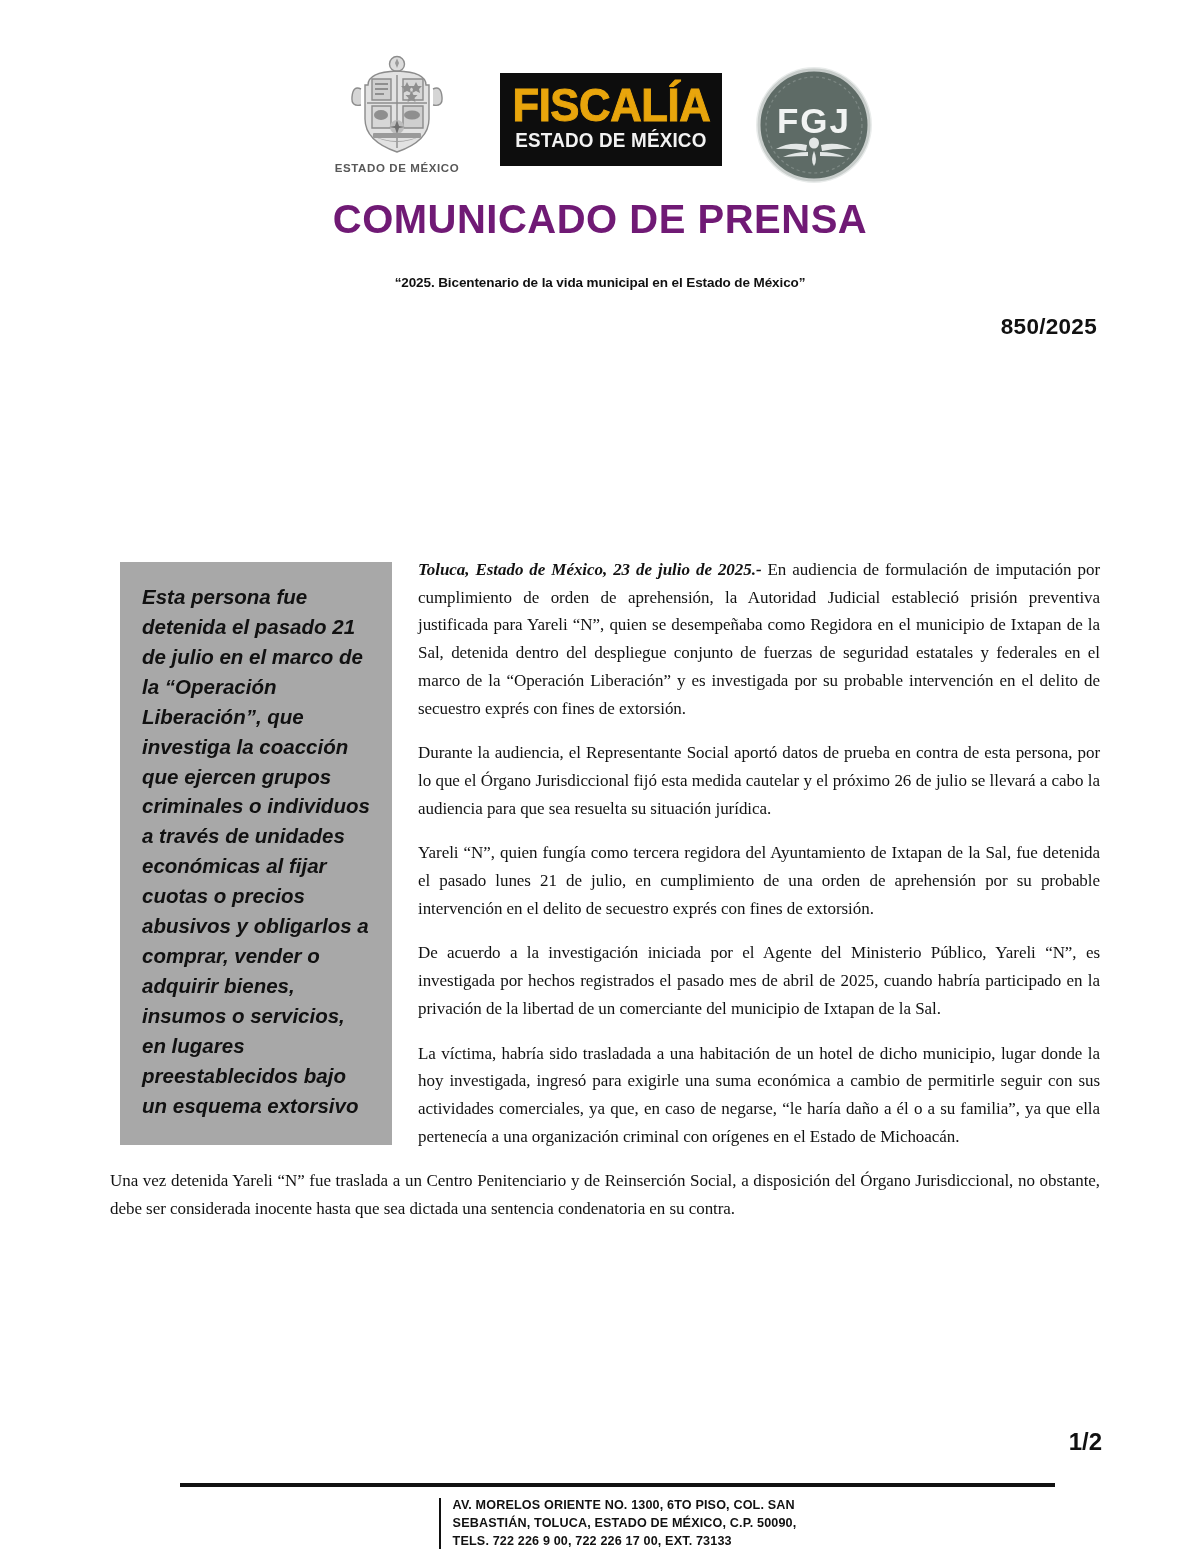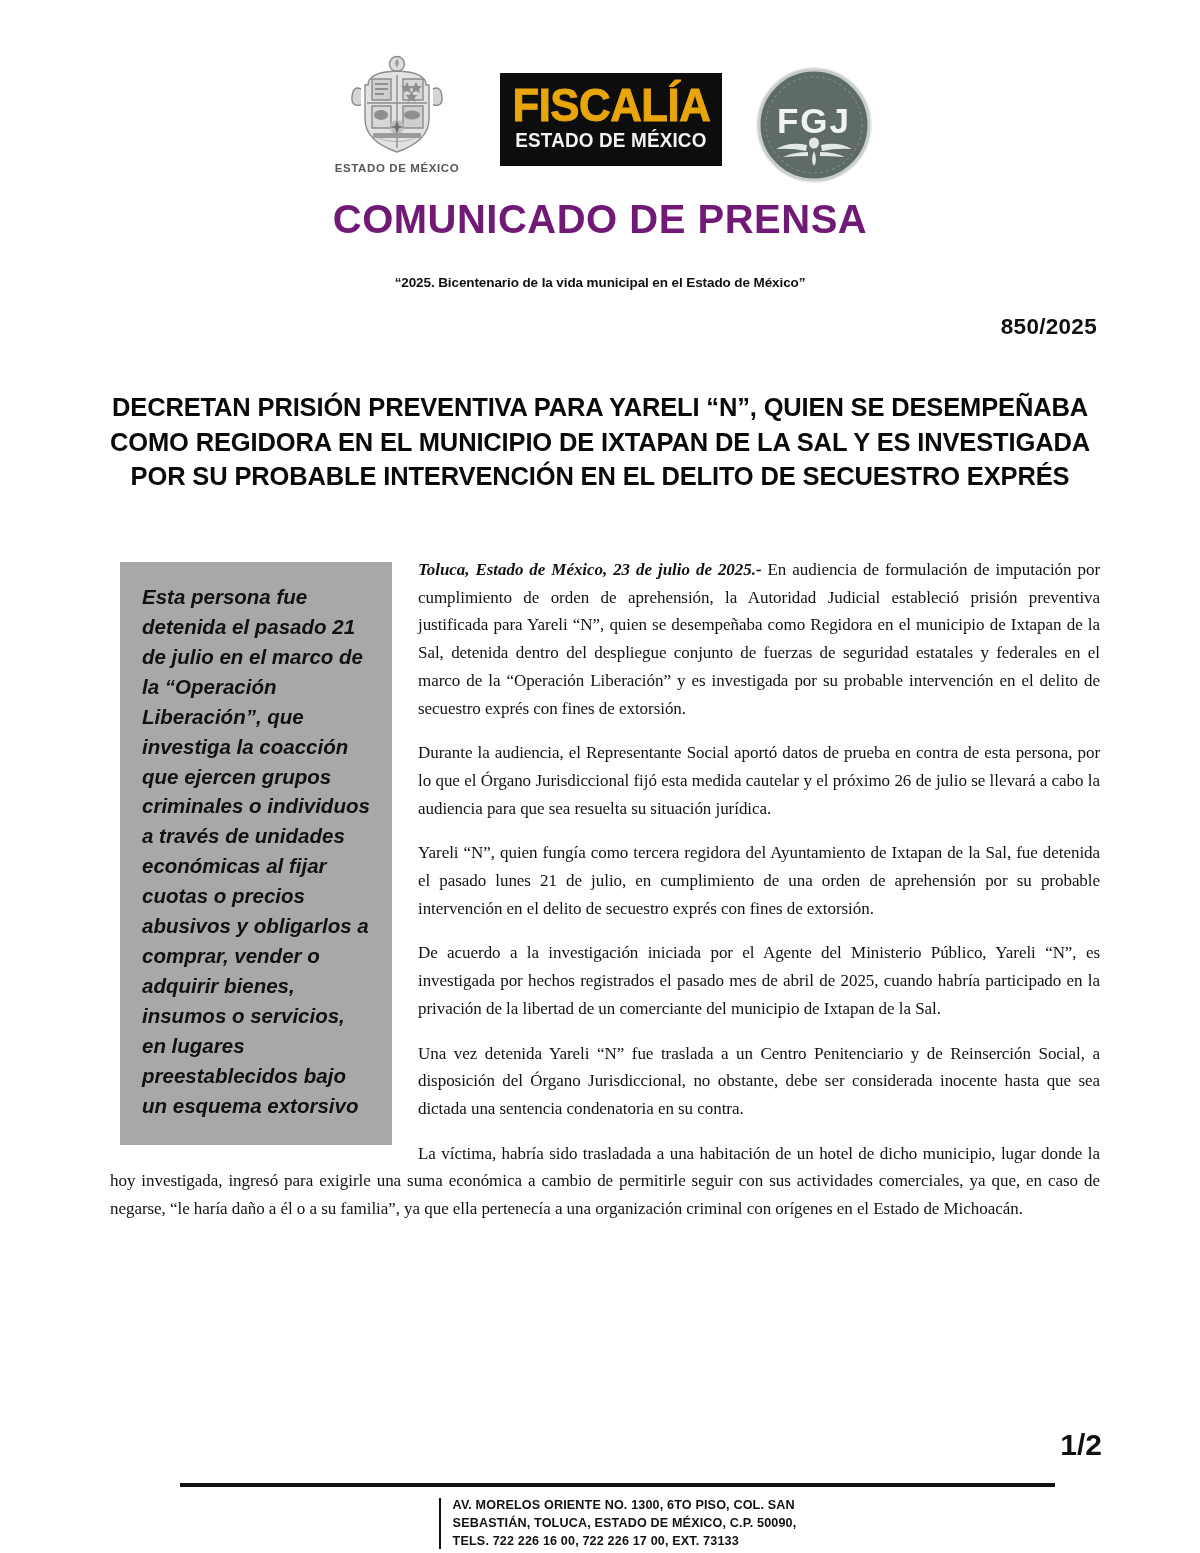--- a/index.html
+++ b/index.html
@@ -187,21 +187,21 @@
   .para.first { margin-top: 0; }
   .para b { font-weight: bold; font-style: italic; }
 
   
   .pagenum {
     position: absolute;
     top: 1428px;
     right: 98px;
     font-family: "Liberation Sans", sans-serif;
     font-weight: bold;
-    font-size: 30px;
+    font-size: 24px;
     color: #111;
   }
 
   .footer-rule {
     position: absolute;
     top: 1483px;
     left: 180px;
     width: 875px;
     height: 4px;
     background: #111111;
@@ -310,45 +310,44 @@
       </svg>
     </div>
   </div>
 
   <div class="comunicado">COMUNICADO DE PRENSA</div>
 
   <div class="lema">“2025. Bicentenario de la vida municipal en el Estado de México”</div>
 
   <div class="folio">850/2025</div>
 
-  <div class="headline">DECRETAN PRISIÓN PREVENTIVA PARA YARELI “N”, QUIEN SE DESEMPEÑABA COMO REGIDORA EN EL MUNICIPIO DE IXTAPAN DE LA SAL Y ES INVESTIGADA POR SU PROBABLE INTERVENCIÓN EN EL DELITO DE SECUESTRO EXPRÉS</div>
 
   <div class="body-area">
 
     <div class="pullquote">Esta persona fue detenida el pasado 21 de julio en el marco de la “Operación Liberación”, que investiga la coacción que ejercen grupos criminales o individuos a través de unidades económicas al fijar cuotas o precios abusivos y obligarlos a comprar, vender o adquirir bienes, insumos o servicios, en lugares preestablecidos bajo un esquema extorsivo</div>
 
     <p class="para first"><b>Toluca, Estado de México, 23 de julio de 2025.-</b><span> En audiencia de formulación de imputación por cumplimiento de orden de aprehensión, la Autoridad Judicial estableció prisión preventiva justificada para Yareli “N”, quien se desempeñaba como Regidora en el municipio de Ixtapan de la Sal, detenida dentro del despliegue conjunto de fuerzas de seguridad estatales y federales en el marco de la “Operación Liberación” y es investigada por su probable intervención en el delito de secuestro exprés con fines de extorsión.</span></p>
 
     <p class="para">Durante la audiencia, el Representante Social aportó datos de prueba en contra de esta persona, por lo que el Órgano Jurisdiccional fijó esta medida cautelar y el próximo 26 de julio se llevará a cabo la audiencia para que sea resuelta su situación jurídica.</p>
 
     <p class="para">Yareli “N”, quien fungía como tercera regidora del Ayuntamiento de Ixtapan de la Sal, fue detenida el pasado lunes 21 de julio, en cumplimiento de una orden de aprehensión por su probable intervención en el delito de secuestro exprés con fines de extorsión.</p>
 
     <p class="para">De acuerdo a la investigación iniciada por el Agente del Ministerio Público, Yareli “N”, es investigada por hechos registrados el pasado mes de abril de 2025, cuando habría participado en la privación de la libertad de un comerciante del municipio de Ixtapan de la Sal.</p>
 
+    <p class="para">La víctima, habría sido trasladada a una habitación de un hotel de dicho municipio, lugar donde la hoy investigada, ingresó para exigirle una suma económica a cambio de permitirle seguir con sus actividades comerciales, ya que, en caso de negarse, “le haría daño a él o a su familia”, ya que ella pertenecía a una organización criminal con orígenes en el Estado de Michoacán.</p>
+
     <p class="para">Una vez detenida Yareli “N” fue traslada a un Centro Penitenciario y de Reinserción Social, a disposición del Órgano Jurisdiccional, no obstante, debe ser considerada inocente hasta que sea dictada una sentencia condenatoria en su contra.</p>
-
-    <p class="para">La víctima, habría sido trasladada a una habitación de un hotel de dicho municipio, lugar donde la hoy investigada, ingresó para exigirle una suma económica a cambio de permitirle seguir con sus actividades comerciales, ya que, en caso de negarse, “le haría daño a él o a su familia”, ya que ella pertenecía a una organización criminal con orígenes en el Estado de Michoacán.</p>
   </div>
 
   <div class="pagenum">1/2</div>
 
   <div class="footer-rule"></div>
 
   <div class="footer">
     <div class="footer-div"></div>
     <div class="footer-right">
       <div>AV. MORELOS ORIENTE NO. 1300, 6TO PISO, COL. SAN</div>
       <div>SEBASTIÁN, TOLUCA, ESTADO DE MÉXICO, C.P. 50090,</div>
-      <div>TELS. 722 226 16 00, 722 226 17 00, EXT. 73133</div>
+      <div>TELS. 722 226 9 00, 722 226 17 00, EXT. 73133</div>
     </div>
   </div>
 
 </div>
 
 </body></html>

